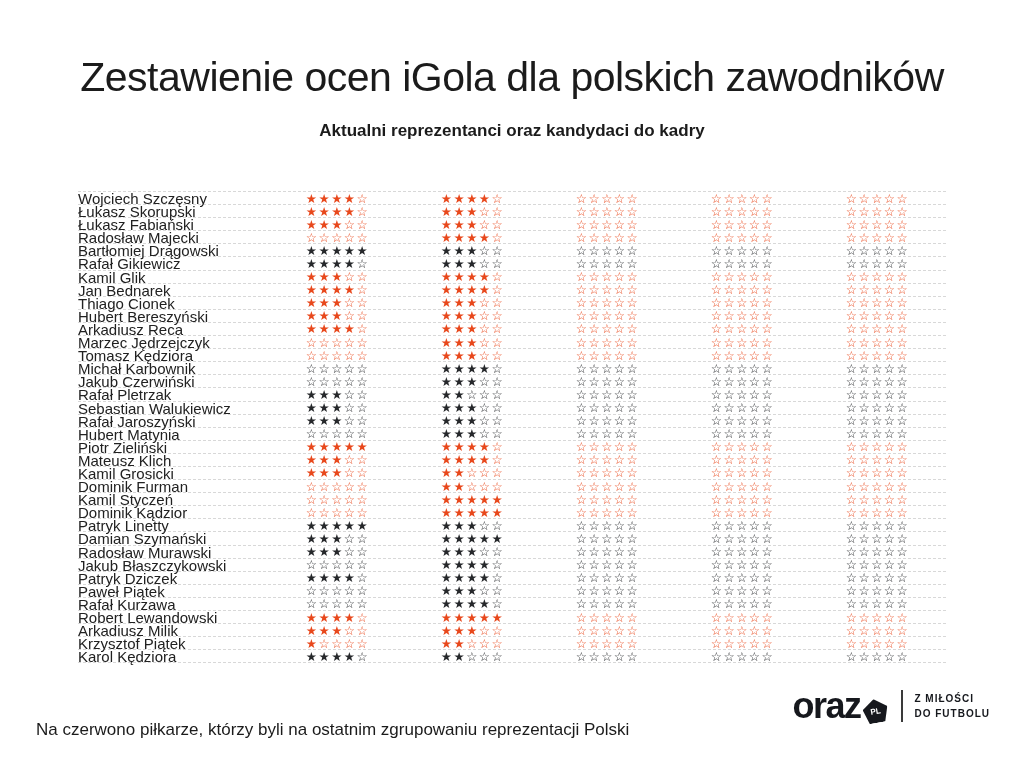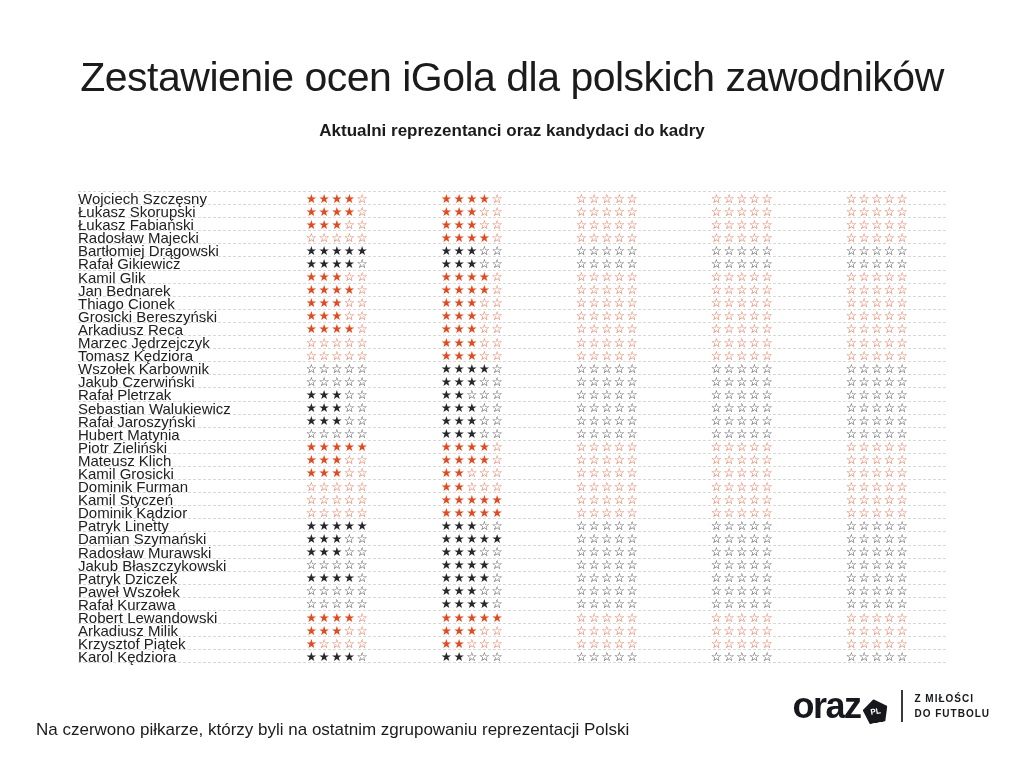--- a/index.html
+++ b/index.html
@@ -110,21 +110,21 @@
       </div>
       <div class="row">
         <div class="player-name">Thiago Cionek</div>
         <div class="rating-cell" style="color: rgb(232, 72, 28);">★★★☆☆</div>
         <div class="rating-cell" style="color: rgb(232, 72, 28);">★★★☆☆</div>
         <div class="rating-cell" style="color: rgb(232, 72, 28);">☆☆☆☆☆</div>
         <div class="rating-cell" style="color: rgb(232, 72, 28);">☆☆☆☆☆</div>
         <div class="rating-cell" style="color: rgb(232, 72, 28);">☆☆☆☆☆</div>
       </div>
       <div class="row">
-        <div class="player-name">Grosicki Bereszyński</div>
+        <div class="player-name">Hubert Bereszyński</div>
         <div class="rating-cell" style="color: rgb(232, 72, 28);">★★★☆☆</div>
         <div class="rating-cell" style="color: rgb(232, 72, 28);">★★★☆☆</div>
         <div class="rating-cell" style="color: rgb(232, 72, 28);">☆☆☆☆☆</div>
         <div class="rating-cell" style="color: rgb(232, 72, 28);">☆☆☆☆☆</div>
         <div class="rating-cell" style="color: rgb(232, 72, 28);">☆☆☆☆☆</div>
       </div>
       <div class="row">
         <div class="player-name">Arkadiusz Reca</div>
         <div class="rating-cell" style="color: rgb(232, 72, 28);">★★★★☆</div>
         <div class="rating-cell" style="color: rgb(232, 72, 28);">★★★☆☆</div>
@@ -142,21 +142,21 @@
       </div>
       <div class="row">
         <div class="player-name">Tomasz Kędziora</div>
         <div class="rating-cell" style="color: rgb(232, 72, 28);">☆☆☆☆☆</div>
         <div class="rating-cell" style="color: rgb(232, 72, 28);">★★★☆☆</div>
         <div class="rating-cell" style="color: rgb(232, 72, 28);">☆☆☆☆☆</div>
         <div class="rating-cell" style="color: rgb(232, 72, 28);">☆☆☆☆☆</div>
         <div class="rating-cell" style="color: rgb(232, 72, 28);">☆☆☆☆☆</div>
       </div>
       <div class="row">
-        <div class="player-name">Wszołek Karbownik</div>
+        <div class="player-name">Michał Karbownik</div>
         <div class="rating-cell" style="color: rgb(38, 40, 43);">☆☆☆☆☆</div>
         <div class="rating-cell" style="color: rgb(38, 40, 43);">★★★★☆</div>
         <div class="rating-cell" style="color: rgb(38, 40, 43);">☆☆☆☆☆</div>
         <div class="rating-cell" style="color: rgb(38, 40, 43);">☆☆☆☆☆</div>
         <div class="rating-cell" style="color: rgb(38, 40, 43);">☆☆☆☆☆</div>
       </div>
       <div class="row">
         <div class="player-name">Jakub Czerwiński</div>
         <div class="rating-cell" style="color: rgb(38, 40, 43);">☆☆☆☆☆</div>
         <div class="rating-cell" style="color: rgb(38, 40, 43);">★★★☆☆</div>
@@ -278,21 +278,21 @@
       </div>
       <div class="row">
         <div class="player-name">Patryk Dziczek</div>
         <div class="rating-cell" style="color: rgb(38, 40, 43);">★★★★☆</div>
         <div class="rating-cell" style="color: rgb(38, 40, 43);">★★★★☆</div>
         <div class="rating-cell" style="color: rgb(38, 40, 43);">☆☆☆☆☆</div>
         <div class="rating-cell" style="color: rgb(38, 40, 43);">☆☆☆☆☆</div>
         <div class="rating-cell" style="color: rgb(38, 40, 43);">☆☆☆☆☆</div>
       </div>
       <div class="row">
-        <div class="player-name">Paweł Wszołek</div>
+        <div class="player-name">Paweł Piątek</div>
         <div class="rating-cell" style="color: rgb(38, 40, 43);">☆☆☆☆☆</div>
         <div class="rating-cell" style="color: rgb(38, 40, 43);">★★★☆☆</div>
         <div class="rating-cell" style="color: rgb(38, 40, 43);">☆☆☆☆☆</div>
         <div class="rating-cell" style="color: rgb(38, 40, 43);">☆☆☆☆☆</div>
         <div class="rating-cell" style="color: rgb(38, 40, 43);">☆☆☆☆☆</div>
       </div>
       <div class="row">
         <div class="player-name">Rafał Kurzawa</div>
         <div class="rating-cell" style="color: rgb(38, 40, 43);">☆☆☆☆☆</div>
         <div class="rating-cell" style="color: rgb(38, 40, 43);">★★★★☆</div>

